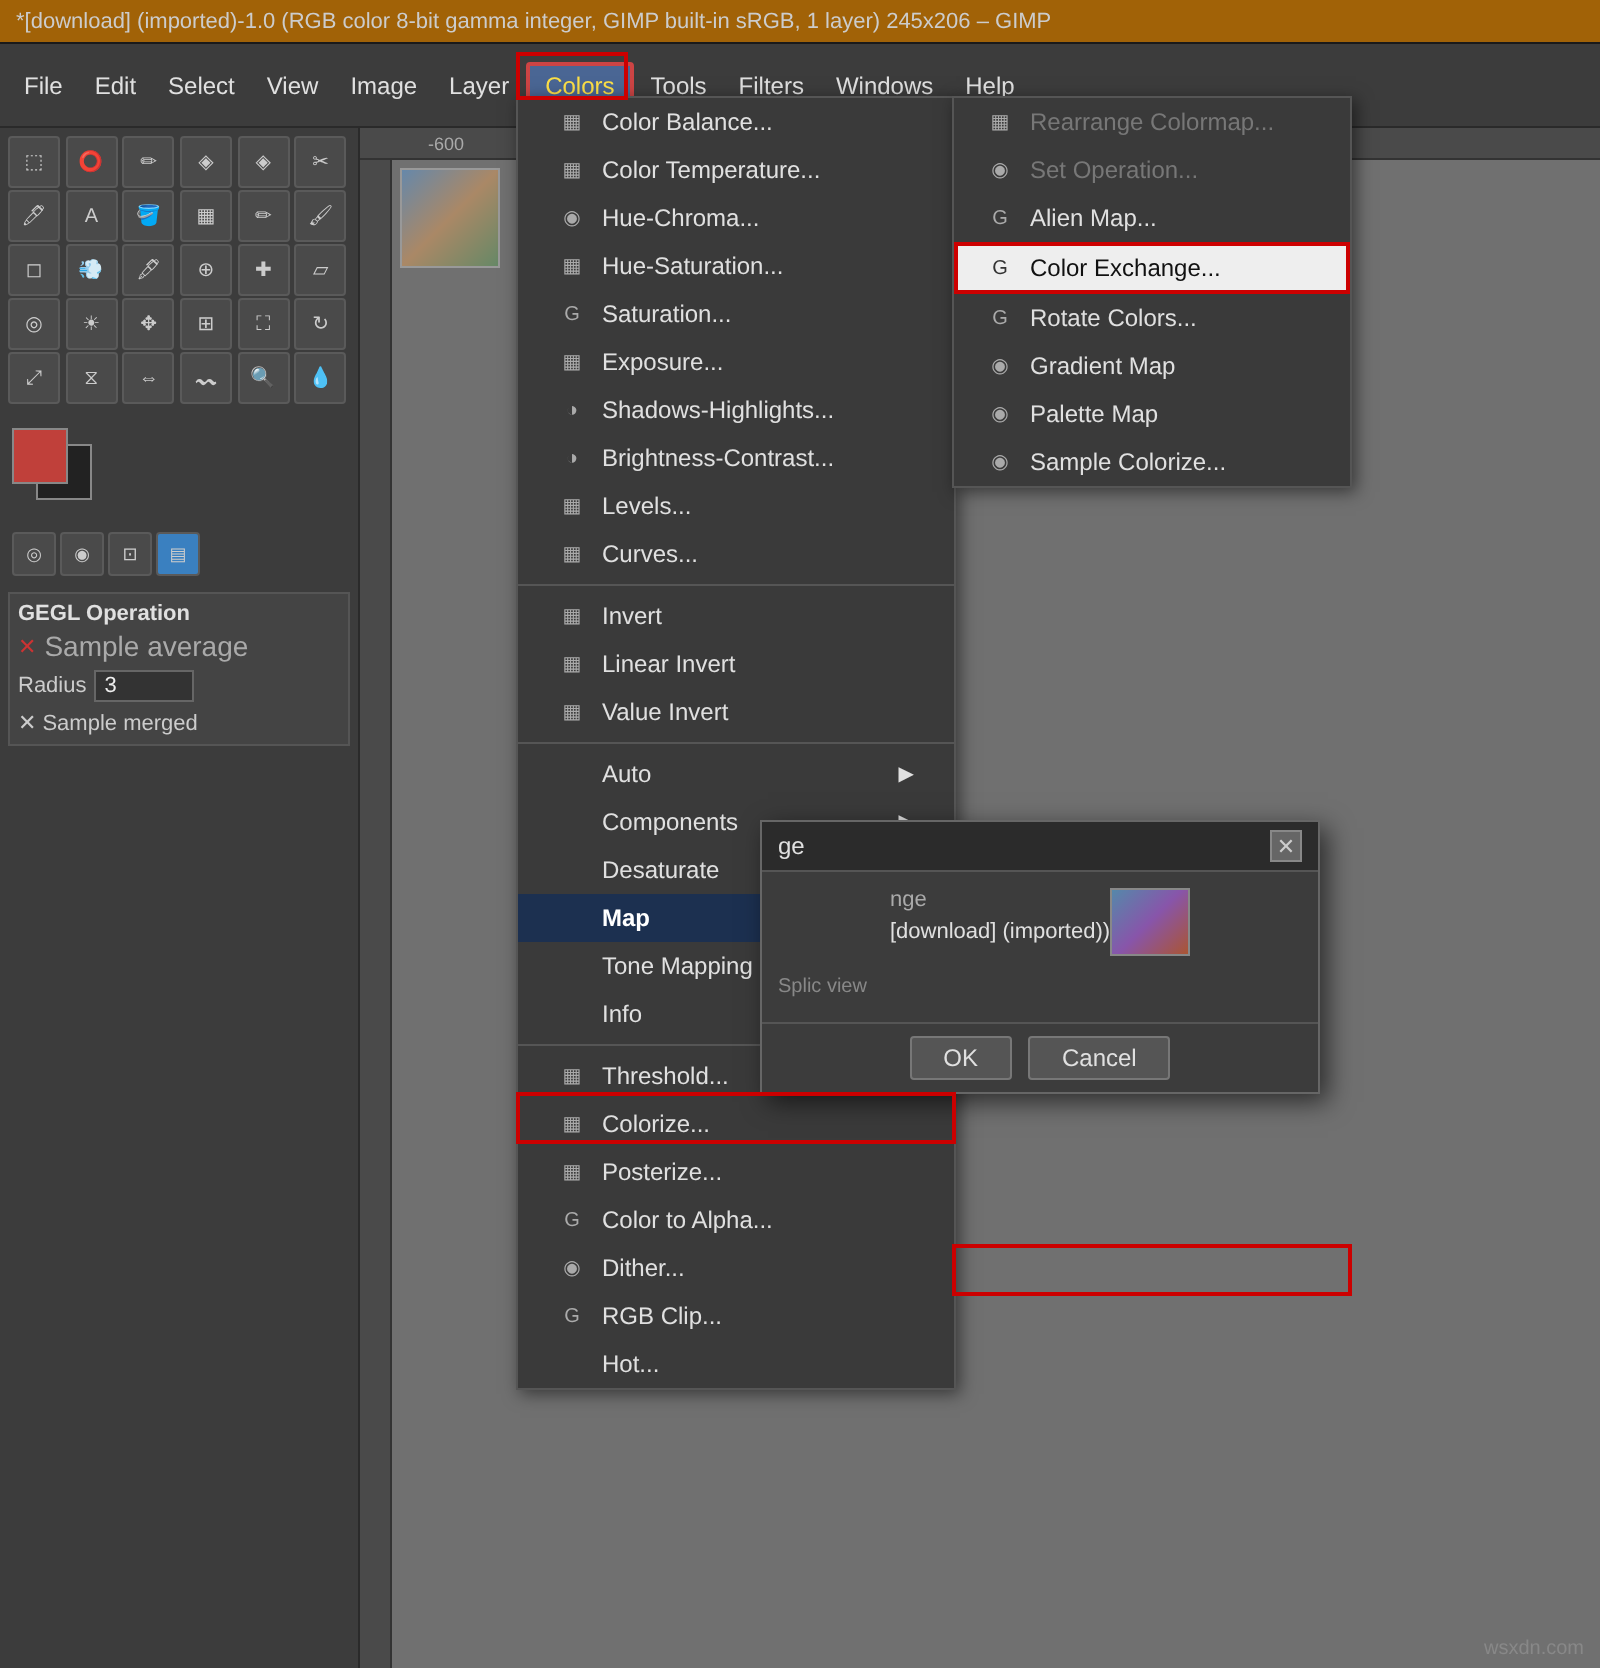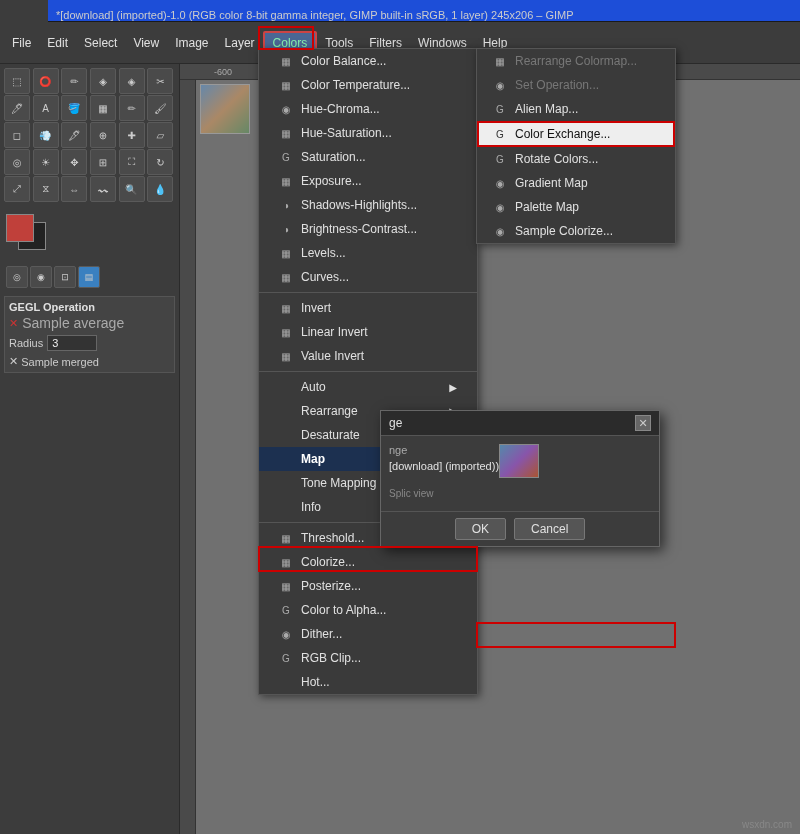--- a/index.html
+++ b/index.html
@@ -9,50 +9,49 @@
       background: #3c3c3c;
       font-family: 'Segoe UI', Arial, sans-serif;
       font-size: 12px;
       color: #e0e0e0;
       overflow: hidden;
       position: relative;
     }
 
     
     .title-bar {
-      background: #1d4ed8;
+      background: #a16207;
       height: 22px;
       display: flex;
-      align-items: flex-end;
+      align-items: center;
       padding: 0 8px;
       font-size: 11px;
       color: #ccc;
       border-bottom: 1px solid #1a1a1a;
-      margin-left: 48px;
     }
 
     
     .menu-bar {
       background: #3c3c3c;
       height: 42px;
       display: flex;
       align-items: center;
       padding: 0 4px;
       border-bottom: 1px solid #2a2a2a;
     }
     .menu-item {
       padding: 3px 8px;
       cursor: pointer;
       color: #e0e0e0;
       font-size: 12px;
       border-radius: 2px;
     }
     .menu-item.active {
       background: #4a6694;
-      color: #86efac;
+      color: #fde047;
       border: 2px solid #cc4444;
     }
 
     
     .main-layout {
       display: flex;
       height: calc(834px - 48px);
     }
 
     
@@ -495,21 +494,21 @@
     <span>Value Invert</span>
   </div>
   <div class="dropdown-divider"></div>
   <div class="dropdown-item">
     <span class="item-icon"></span>
     <span>Auto</span>
     <span class="dropdown-arrow">▶</span>
   </div>
   <div class="dropdown-item">
     <span class="item-icon"></span>
-    <span>Rearrange</span>
+    <span>Components</span>
     <span class="dropdown-arrow">▶</span>
   </div>
   <div class="dropdown-item">
     <span class="item-icon"></span>
     <span>Desaturate</span>
     <span class="dropdown-arrow">▶</span>
   </div>
   <div class="dropdown-item map-item" style="background:#1c3050; font-weight:bold; color:#fff;">
     <span class="item-icon"></span>
     <span>Map</span>
@@ -592,21 +591,21 @@
 </div>
 
 <div class="dialog-overlay">
   <div class="dialog-titlebar">
     <span>ge</span>
     <div style="display:flex;gap:2px;">
       <div class="dialog-close">✕</div>
     </div>
   </div>
   <div class="dialog-body">
-    <div style="display:flex; justify-content:flex-start; align-items:flex-start;">
+    <div style="display:flex; justify-content:center; align-items:flex-start;">
       <div>
         <div class="dialog-label">nge</div>
         <div class="dialog-value">[download] (imported))</div>
       </div>
       <div class="dialog-thumb"></div>
     </div>
     <div style="margin-top:8px;">
       <div class="dialog-label" style="color:#888;font-size:10px;">Splic view</div>
     </div>
   </div>

